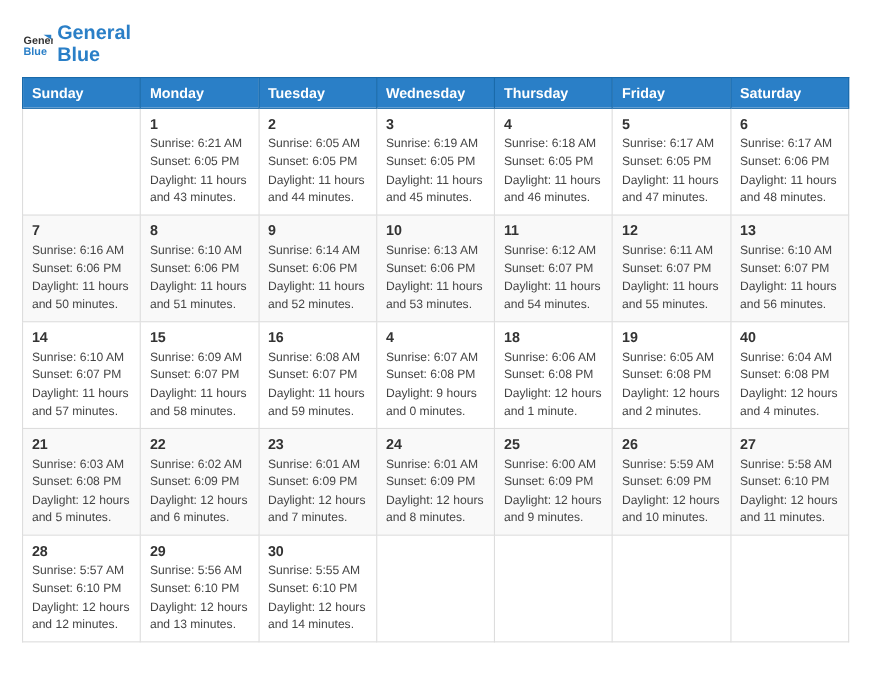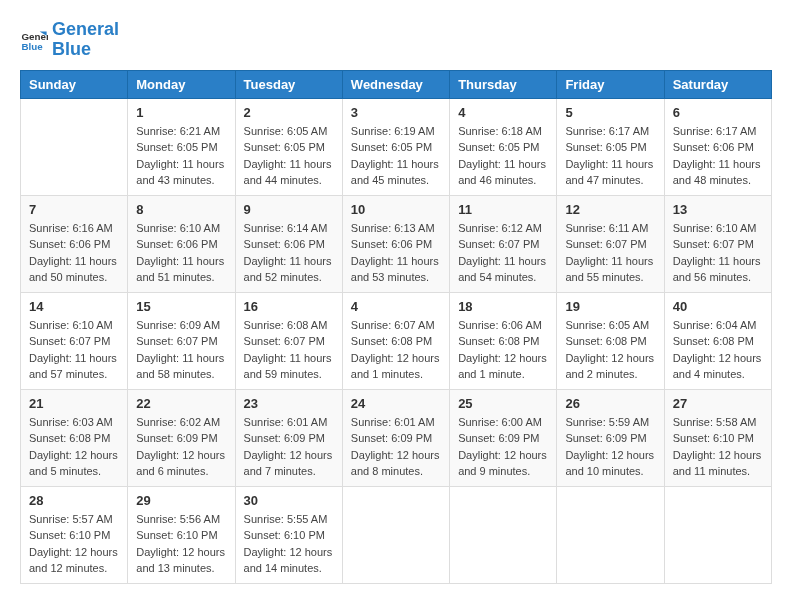--- a/index.html
+++ b/index.html
@@ -254,21 +254,21 @@
           <span>Sunrise: 6:08 AM</span><br>
           <span>Sunset: 6:07 PM</span><br>
           <span>Daylight: 11 hours and 59 minutes.</span>
         </div>
       </td>
           <td>
         <div class="day-number">4</div>
         <div class="day-info">
           <span>Sunrise: 6:07 AM</span><br>
           <span>Sunset: 6:08 PM</span><br>
-          <span>Daylight: 12 hours and 1 minutes.</span>
+          <span>Daylight: 9 hours and 0 minutes.</span>
         </div>
       </td>
           <td>
         <div class="day-number">18</div>
         <div class="day-info">
           <span>Sunrise: 6:06 AM</span><br>
           <span>Sunset: 6:08 PM</span><br>
           <span>Daylight: 12 hours and 1 minute.</span>
         </div>
       </td>

